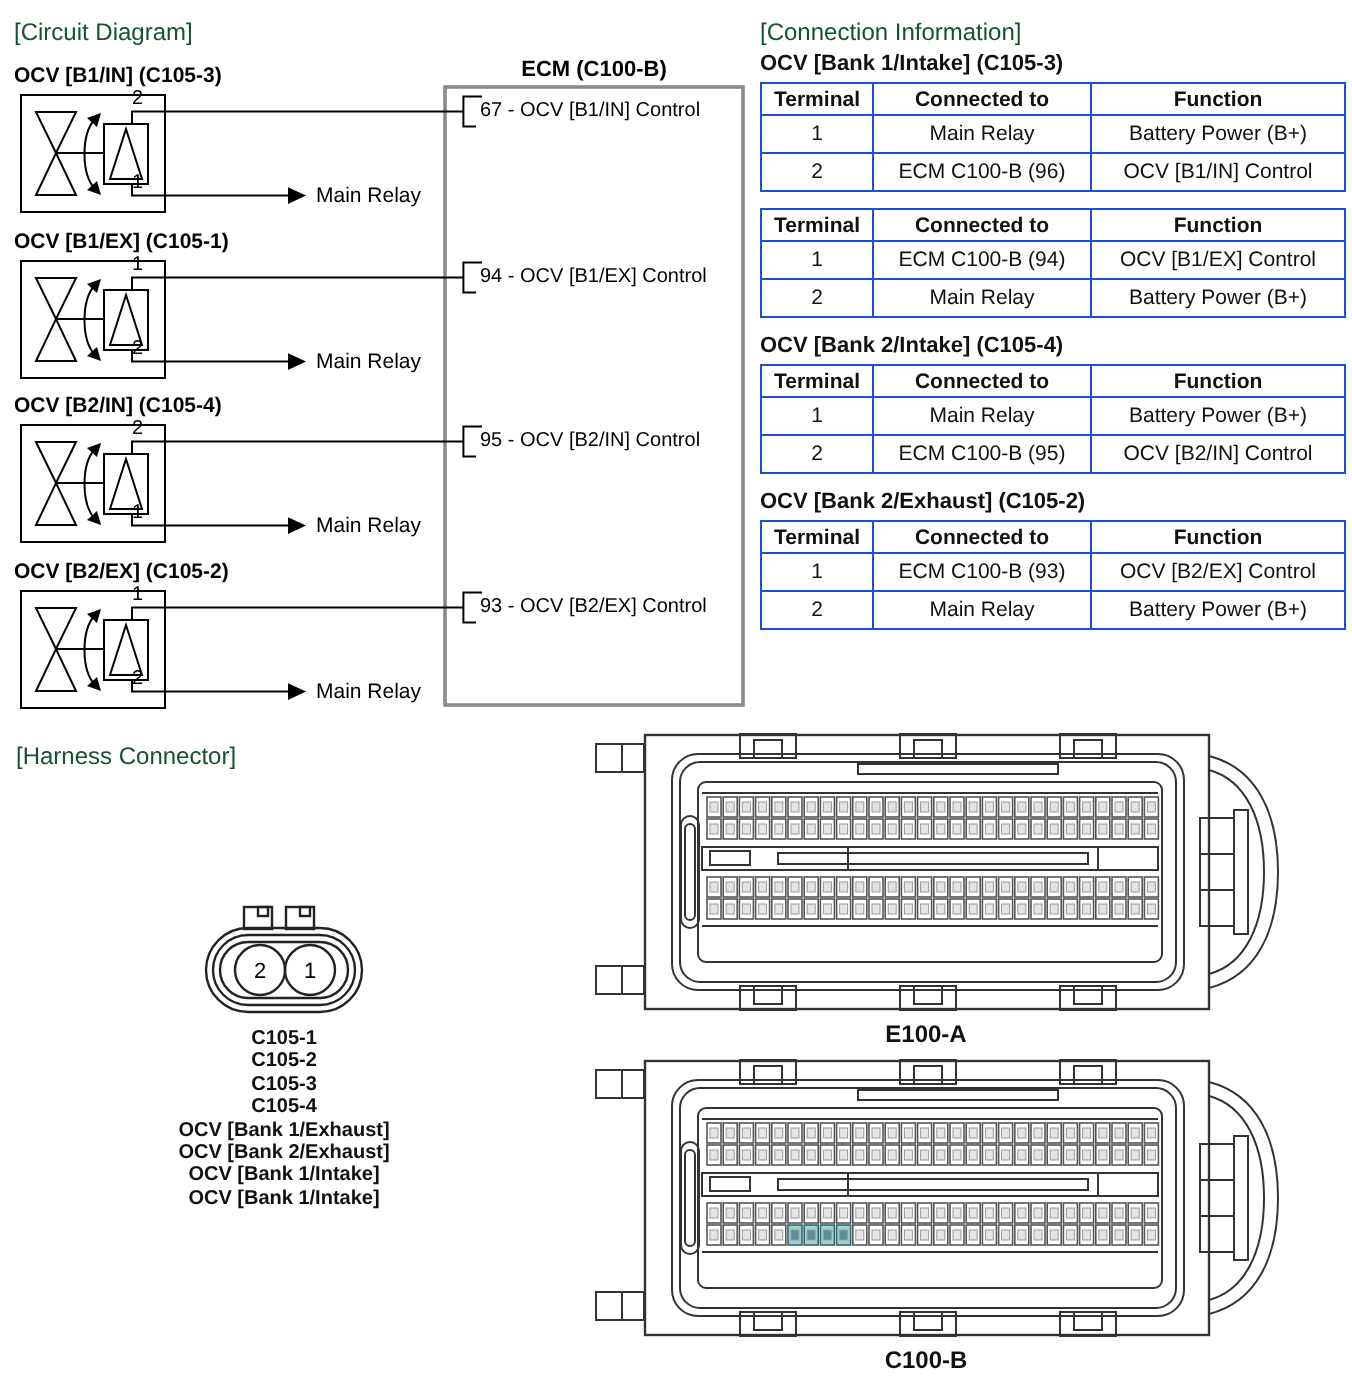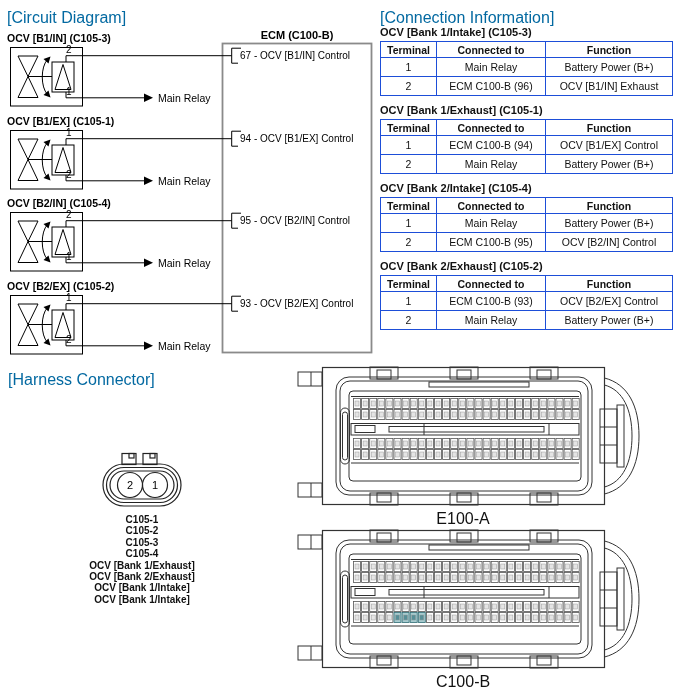--- a/index.html
+++ b/index.html
@@ -2,42 +2,42 @@
 <html><head>
 <meta charset="utf-8">
 <style>
   html,body{margin:0;padding:0;background:#fff;}
   body{
     width:676px;height:695px;position:relative;overflow:hidden;
     font-family:"Liberation Sans","DejaVu Sans",sans-serif;color:#111;
     -webkit-font-smoothing:antialiased;
   }
   .abs{position:absolute;}
-  .heading{font-size:16px;color:#0369a1;}
+  .heading{font-size:12px;color:#14532d;}
   .bold-label{font-size:10.5px;font-weight:700;color:#000;white-space:nowrap;}
   .small-text{font-size:10px;color:#000;white-space:nowrap;}
   .center{text-align:center;}
   svg{display:block;}
   svg text{font-family:"Liberation Sans","DejaVu Sans",sans-serif;}
   
   #conn-info{position:absolute;left:380px;top:26px;width:296px;}
   .ci-title{font-size:11px;font-weight:700;margin:0 0 3px 0;white-space:nowrap;}
   .ci-block{margin-bottom:8px;}
   table.ci-table{border-collapse:collapse;table-layout:fixed;width:293px;}
   table.ci-table th,table.ci-table td{
     border:1px solid #1d4ed8;text-align:center;vertical-align:middle;
     font-size:10.5px;padding:0;overflow:hidden;white-space:nowrap;
   }
   table.ci-table th{height:15px;font-weight:700;}
   table.ci-table td{height:18px;font-weight:400;}
   .col-term{width:55px;} .col-conn{width:108px;} .col-func{width:126px;}
   
   #harness-labels{position:absolute;left:52px;top:514px;width:180px;text-align:center;}
   #harness-labels div{font-size:10px;font-weight:700;line-height:11.4px;white-space:nowrap;}
-  .conn-label{font-size:16px;font-weight:400;}
+  .conn-label{font-size:12px;font-weight:700;}
 </style>
 </head>
 <body>
 
 <div class="abs heading" style="left:7px;top:9px;">[Circuit Diagram]</div>
 <div class="abs heading" style="left:380px;top:9px;">[Connection Information]</div>
 <div class="abs heading" style="left:8px;top:371px;">[Harness Connector]</div>
 
 <svg class="abs" style="left:0;top:0;" width="380" height="362" viewBox="0 0 380 362">
   <defs>
@@ -121,28 +121,27 @@
         <th class="col-func">Function</th>
       </tr>
       <tr>
         <td>1</td>
         <td>Main Relay</td>
         <td>Battery Power (B+)</td>
       </tr>
       <tr>
         <td>2</td>
         <td>ECM C100-B (96)</td>
-        <td>OCV [B1/IN] Exhaust</td>
+        <td>OCV [B1/IN] Control</td>
       </tr>
     </tbody>
       </table>
   </div>
 
   <div class="ci-block">
-    <div class="ci-title">OCV [Bank 1/Exhaust] (C105-1)</div>
     <table class="ci-table">
       <tbody>
           <tr>
         <th class="col-term">Terminal</th>
         <th class="col-conn">Connected to</th>
         <th class="col-func">Function</th>
       </tr>
       <tr>
         <td>1</td>
         <td>ECM C100-B (94)</td>

